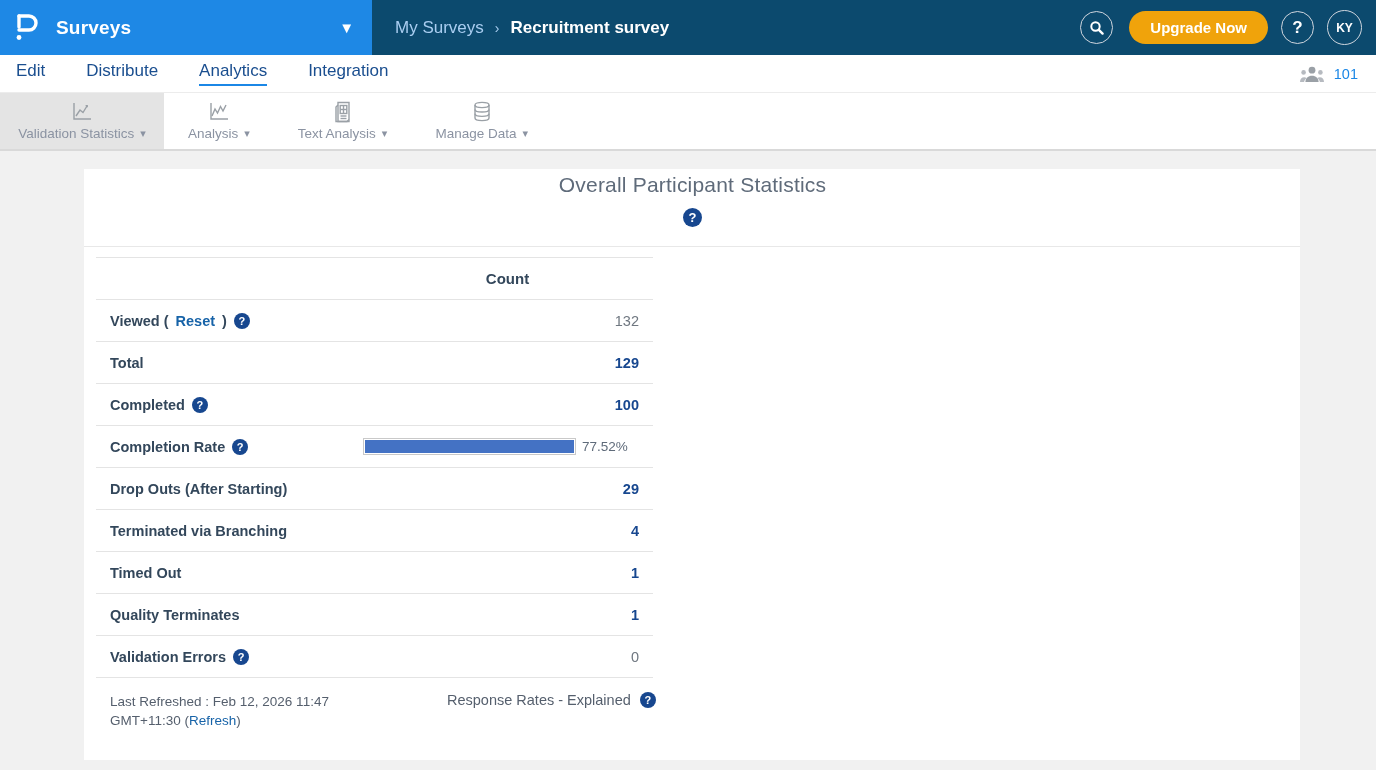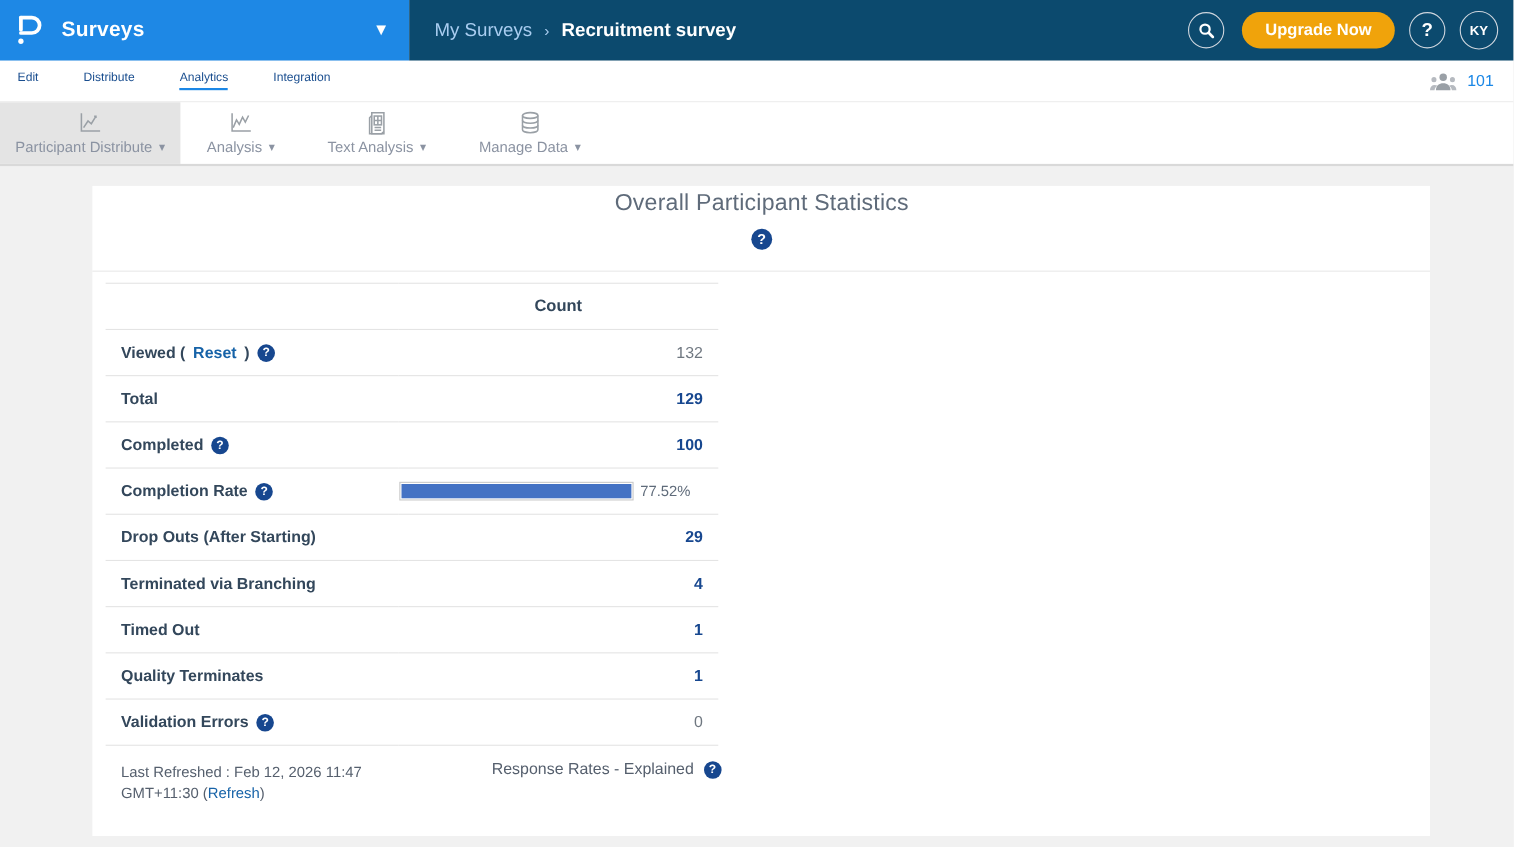--- a/index.html
+++ b/index.html
@@ -26,21 +26,21 @@
   .tb-circle.avatar { width:35px; height:35px; font-weight:700; font-size:12px; }
   .tb-circle.help-top { font-weight:700; font-size:17px; }
   .upgrade-btn { margin-left:16px; background:#f0a30b; color:#fff; border:none;
     border-radius:17px; height:33px; padding:0 21px; font-size:15px; font-weight:700;
     font-family:inherit; cursor:pointer; }
 
   
   .navrow { height:38px; background:#fff; display:flex; align-items:center;
     padding:0 18px 0 16px; border-bottom:1px solid #ececec; }
   .nav-tabs { display:flex; gap:41px; flex:1; }
-  .nav-tab { font-size:11px; color:#1a4e8f; font-weight:500; cursor:pointer;
+  .nav-tab { font-size:17px; color:#1a4e8f; font-weight:500; cursor:pointer;
     padding-bottom:3px; border-bottom:2px solid transparent; }
   .nav-tab.active { border-bottom:2px solid #1b87e6; }
   .nav-right { display:flex; align-items:center; gap:9px; }
   .people-svg { width:26px; height:18px; }
   .participants-count { color:#1b87e6; font-size:14.5px; }
 
   
   .toolbar { height:58px; background:#fff; display:flex; align-items:stretch;
     border-bottom:2px solid #d9d9d9; }
   .tool-item { display:flex; flex-direction:column; align-items:center;
@@ -140,21 +140,21 @@
 </div>
 
 <div class="toolbar">
   <div class="tool-item active">
     <svg class="tool-icon" viewBox="0 0 24 22">
       <path d="M4 2 v16 h17"></path>
       <polyline points="6,15 10,9 13,11.5 17,5"></polyline>
       <path d="M15.6 4.6 h2.2 M17.2 4 v2.2" stroke-width="1.2"></path>
     </svg>
     <span class="tool-label">
-      <span>Participant Distribute</span>
+      <span>Validation Statistics</span>
       <span class="tool-caret">▾</span>
     </span>
   </div>
   <div class="tool-item">
     <svg class="tool-icon" viewBox="0 0 24 22">
       <path d="M4 2 v16 h17"></path>
       <polyline points="5,15 8,8 10.5,12 13.5,5.5 16,10 19,4"></polyline>
     </svg>
     <span class="tool-label">
       <span>Analysis</span>

